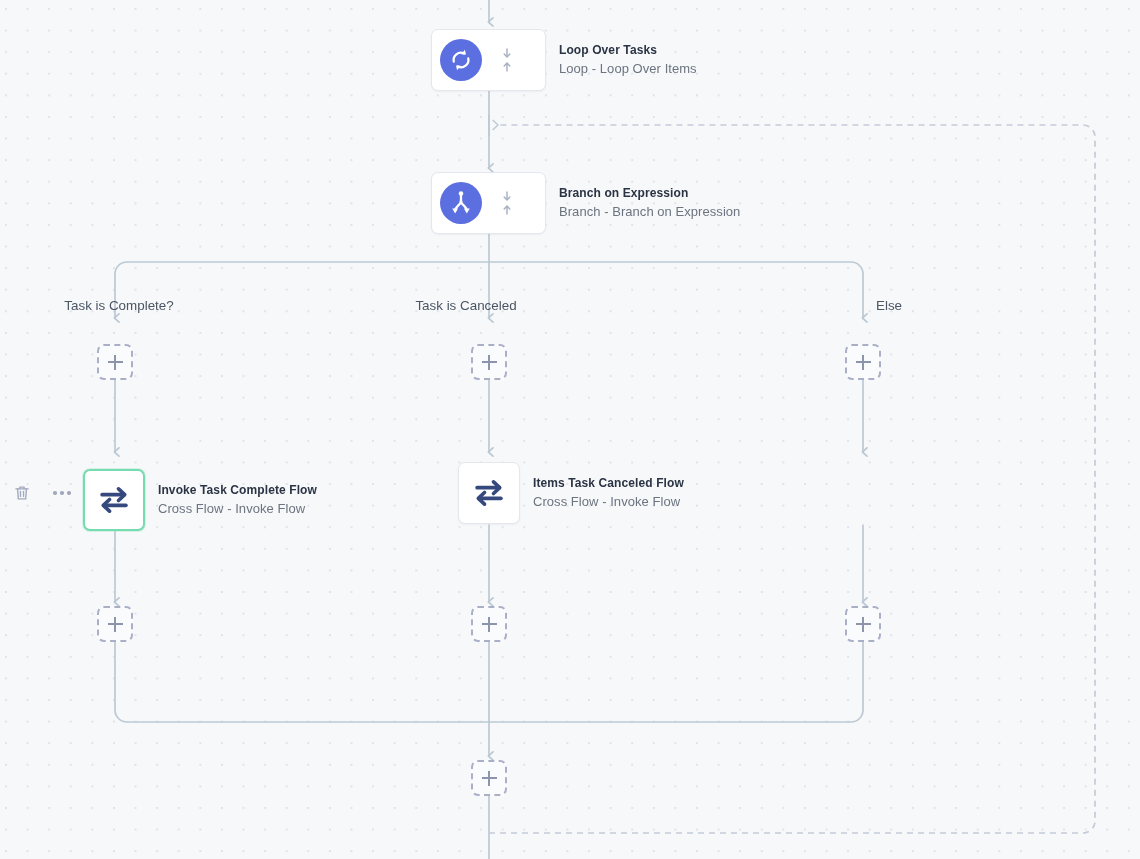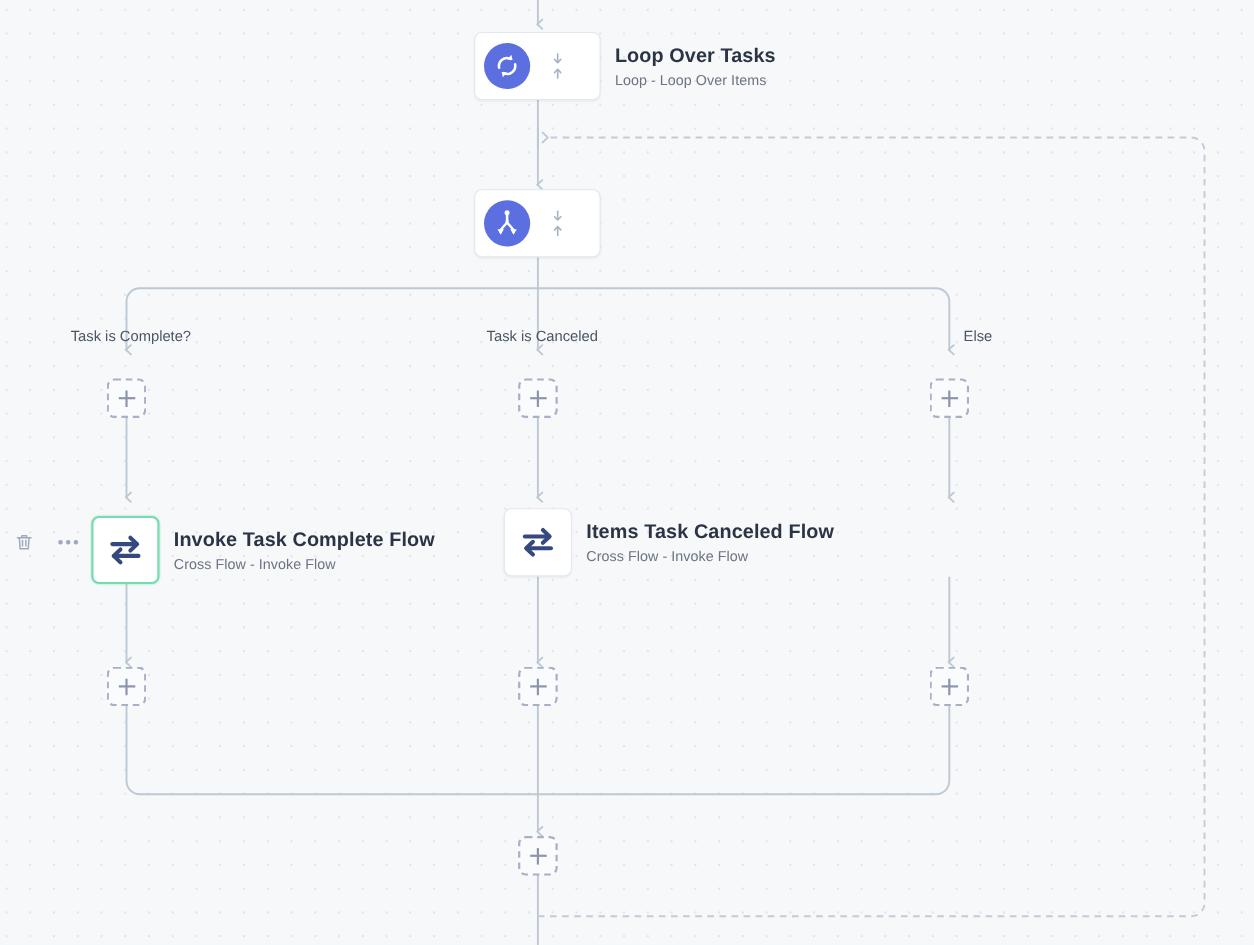--- a/index.html
+++ b/index.html
@@ -80,25 +80,24 @@
     height: 30px;
     width: 14px;
   }
 
   .node-labels {
     margin-left: 13px;
     line-height: 1.05;
     white-space: nowrap;
   }
   .node-title {
-    font-size: 18px;
+    font-size: 12px;
     font-weight: bold;
     color: #2b3444;
     letter-spacing: .1px;
-    text-align: center;
   }
   .node-sub {
     margin-top: 6px;
     font-size: 13px;
     color: #6c7480;
     letter-spacing: .05px;
   }
 
   
   .flat-icon {
@@ -268,24 +267,28 @@
         <svg width="12" height="26" viewBox="0 0 12 26" aria-hidden="true">
           <g fill="none" stroke="#aab3c2" stroke-width="1.5" stroke-linecap="round" stroke-linejoin="round">
             <path d="M6,2 L6,9.5"></path>
               <path d="M3.2,7 L6,10 L8.8,7"></path>
             <path d="M6,24 L6,16.5"></path>
               <path d="M3.2,19 L6,16 L8.8,19"></path>
           </g>
         </svg>
       </div>
     </div>
+    <div class="node-labels">
+      <div class="node-title">Branch on Expression</div>
+      <div class="node-sub">Branch - Branch on Expression</div>
+    </div>
   </div>
 
   <div class="branch-label" style="left:119px; top:298px;">Task is Complete?</div>
-  <div class="branch-label" style="left:493px; top:298px;">Task is Canceled</div>
+  <div class="branch-label" style="left:466px; top:298px;">Task is Canceled</div>
   <div class="branch-label" style="left:889px; top:298px;">Else</div>
 
   <div class="plus-btn" style="left:115px; top:362px;"></div>
   <div class="plus-btn" style="left:489px; top:362px;"></div>
   <div class="plus-btn" style="left:863px; top:362px;"></div>
 
   <div class="node-tools" style="left:12px; top:483px;">
     <div class="tool-btn">
       <svg width="18" height="18" viewBox="0 0 20 20" aria-hidden="true">
         <g fill="none" stroke="#a2a8bd" stroke-width="1.5" stroke-linecap="round" stroke-linejoin="round">

